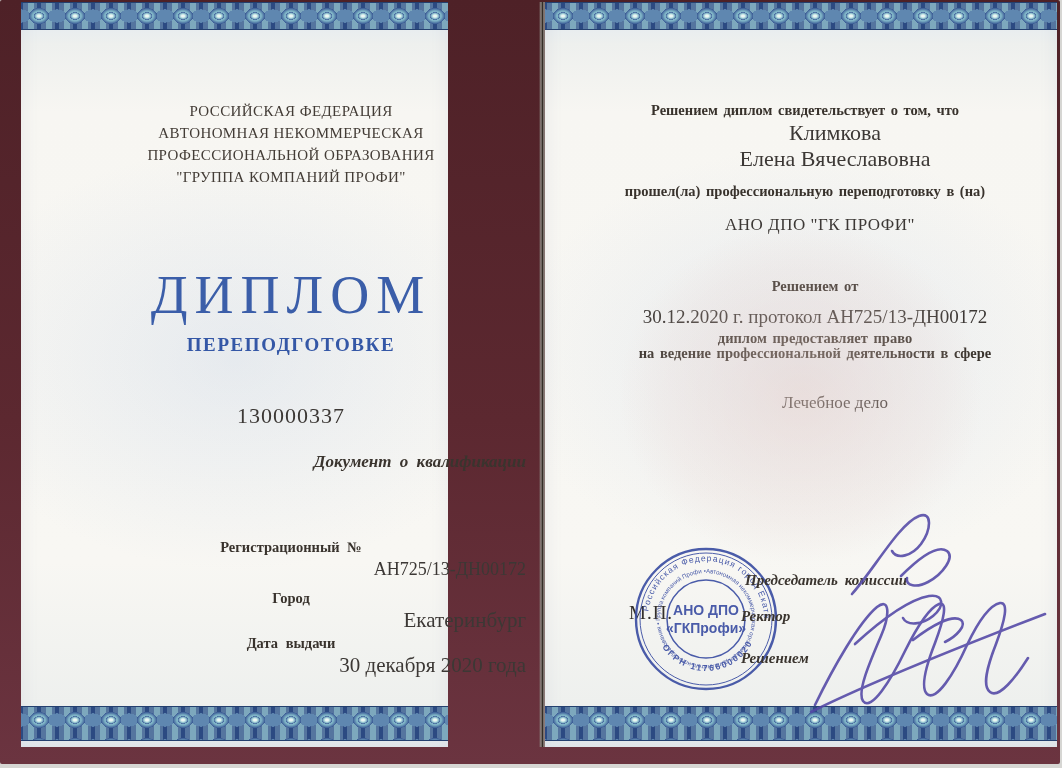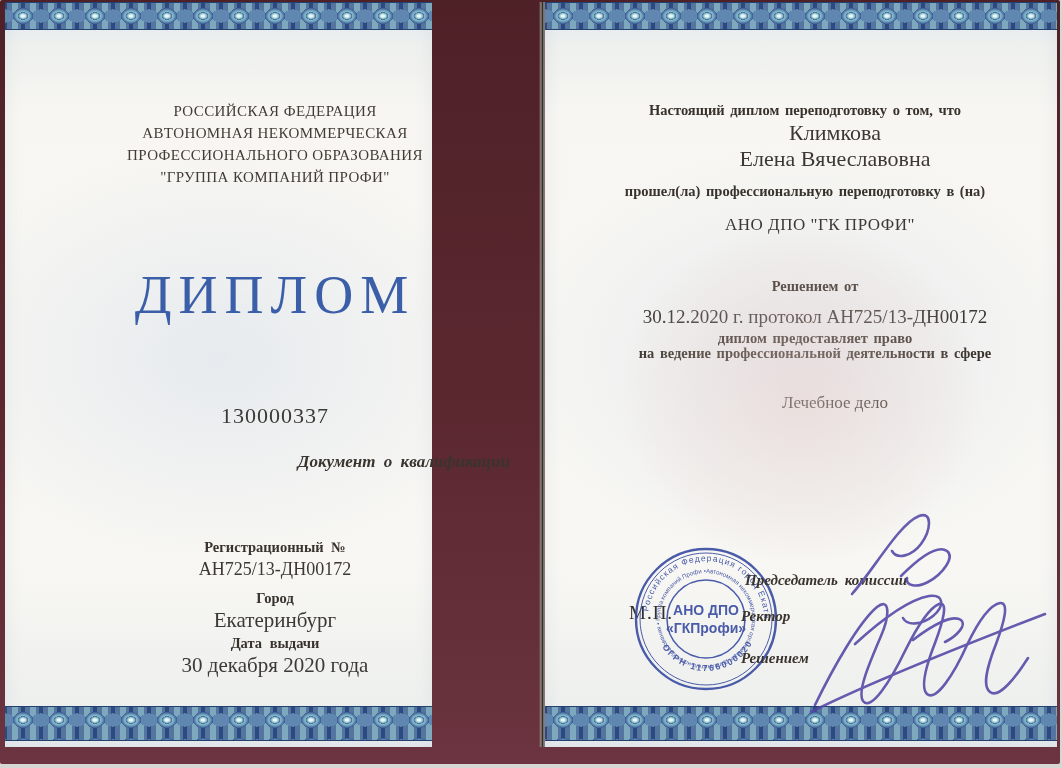--- a/index.html
+++ b/index.html
@@ -2,21 +2,21 @@
 <html><head>
 <meta charset="utf-8">
 <style>
   html,body{margin:0;padding:0;background:#b9b9b7;font-family:"Liberation Serif","DejaVu Serif",serif;}
   #scan{position:relative;width:1062px;height:768px;background:#d6d6d3;overflow:hidden;margin:0 auto;}
   #cover{position:absolute;left:0;top:0;right:2px;bottom:4px;background:linear-gradient(180deg,#4e2127 0%,#5c2830 55%,#6b3440 100%);border-radius:2px;}
   .page{position:absolute;top:2px;height:745px;background:
     radial-gradient(ellipse 430px 310px at 50% 48%, rgba(186,203,228,0.28), rgba(0,0,0,0) 68%),
     linear-gradient(180deg,#dde7f1 0px,#eef0ee 42px,#f7f6f2 110px,#f8f7f3 560px,#eef0ee 700px,#e6ebee 745px);
     box-shadow:inset 0 0 18px rgba(120,140,170,0.12);}
-  #page-left{left:5px;width:427px;}
+  #page-left{left:21px;width:427px;}
   #page-right{left:545px;width:512px;}
   #page-right::after{content:"";position:absolute;left:15%;top:30%;width:70%;height:45%;
     background:radial-gradient(ellipse at 50% 50%, rgba(233,205,198,0.45), rgba(233,205,198,0.15) 55%, rgba(0,0,0,0) 72%);pointer-events:none;}
   #spine{position:absolute;left:539px;top:2px;width:7px;height:745px;
     background:linear-gradient(90deg,rgba(90,80,70,0) 0%,#8f8a84 28%,#2d241f 52%,#9a958e 70%,rgba(90,80,70,0) 100%);}
   .ribbon{position:absolute;left:0;right:0;background-color:#33568e;
     background-image:
       radial-gradient(ellipse 8px 6px at 18px 13px, #eaf6f4 0 18%, #93c5d0 42%, #47689f 62%, rgba(0,0,0,0) 63%),
       radial-gradient(ellipse 14px 11px at 18px 13px, #7fb4c7 0 45%, #3a5a94 72%, rgba(0,0,0,0) 73%),
       radial-gradient(ellipse 18px 13px at 0px 13px, #5f87b0 0 50%, rgba(0,0,0,0) 51%),
@@ -26,21 +26,21 @@
   .ribbon-top{top:0;height:26px;}
   .ribbon-bottom{bottom:6px;height:33px;}
   .tx{position:absolute;color:#35302b;}
   .center{text-align:center;}
   .orgline{font-size:15px;line-height:22px;letter-spacing:0.4px;color:#433c36;}
   .title{font-size:54px;letter-spacing:7px;color:#3b5ea9;font-weight:400;margin-top:16px;}
   .subtitle{font-size:19px;font-weight:700;letter-spacing:1.6px;color:#3457a6;word-spacing:3px;}
   .serial{font-size:22px;letter-spacing:1px;color:#3c3835;}
   .qual{font-size:17px;font-weight:700;font-style:italic;word-spacing:4px;color:#3a342e;text-align:right;}
   .lbl{font-size:14.5px;font-weight:700;word-spacing:4px;color:#38322c;}
-  .val{font-size:18px;color:#3c3835;}
+  .val{font-size:18px;color:#3c3835;text-align:right;}
   .stmt{font-size:14.5px;font-weight:700;word-spacing:2px;color:#38322c;}
   .person{font-size:22px;color:#3c3835;}
   .org{font-size:17px;letter-spacing:0.5px;color:#3c3835;}
   .decval{font-size:19px;color:#3c3835;}
   .field{font-size:17px;color:#3c3835;}
   .role{font-size:15px;font-weight:700;font-style:italic;word-spacing:3px;color:#3a342e;}
   .mp{font-size:19px;color:#332f2b;letter-spacing:1px;}
   svg text{font-family:"Liberation Sans","DejaVu Sans",sans-serif;}
 </style>
 </head>
@@ -49,44 +49,45 @@
 <div id="scan">
   <div id="cover"></div>
 
   <div class="page" id="page-left">
     <div class="ribbon ribbon-top"></div>
     <div class="ribbon ribbon-bottom"></div>
 
     <div class="tx center" style="left:55px;top:98px;width:430px;">
       <div class="orgline">РОССИЙСКАЯ ФЕДЕРАЦИЯ</div>
       <div class="orgline">АВТОНОМНАЯ НЕКОММЕРЧЕСКАЯ</div>
-      <div class="orgline">ПРОФЕССИОНАЛЬНОГО ОБРАЗОВАНИЯ</div>
+      <div class="orgline">ПРОФЕССИОНАЛЬНОЙ ОБРАЗОВАНИЯ</div>
       <div class="orgline">"ГРУППА КОМПАНИЙ ПРОФИ"</div>
     </div>
 
     <div class="tx center title" style="left:35px;top:246px;width:470px;">ДИПЛОМ</div>
+    <div class="tx center subtitle" style="left:35px;top:332px;width:470px;">ПЕРЕПОДГОТОВКЕ</div>
     <div class="tx center serial" style="left:35px;top:357px;width:470px;margin-top:44px;">130000337</div>
 
     <div class="tx center qual" style="left:35px;top:450px;width:470px;">Документ о квалификации</div>
 
     <div class="tx center lbl" style="left:35px;top:537px;width:470px;">Регистрационный №</div>
     <div class="tx center val" style="left:35px;top:557px;width:470px;">АН725/13-ДН00172</div>
     <div class="tx center lbl" style="left:35px;top:588px;width:470px;">Город</div>
     <div class="tx center val" style="left:35px;top:606px;width:470px;font-size:21px;">Екатеринбург</div>
     <div class="tx center lbl" style="left:35px;top:633px;width:470px;">Дата выдачи</div>
     <div class="tx center val" style="left:35px;top:651px;width:470px;font-size:21px;">30 декабря 2020 года</div>
   </div>
 
   <div id="spine"></div>
 
   <div class="page" id="page-right">
     <div class="ribbon ribbon-top"></div>
     <div class="ribbon ribbon-bottom"></div>
 
-    <div class="tx center stmt" style="left:25px;top:100px;width:470px;">Настоящий диплом переподготовку о том, что</div>
+    <div class="tx center stmt" style="left:25px;top:100px;width:470px;">Решением диплом свидетельствует о том, что</div>
     <div class="tx center person" style="left:55px;top:118px;width:470px;">Климкова</div>
     <div class="tx center person" style="left:55px;top:144px;width:470px;">Елена Вячеславовна</div>
     <div class="tx center stmt" style="left:25px;top:181px;width:470px;">прошел(ла) профессиональную переподготовку в (на)</div>
     <div class="tx center org" style="left:40px;top:213px;width:470px;">АНО ДПО "ГК ПРОФИ"</div>
 
     <div class="tx center stmt" style="left:35px;top:276px;width:470px;">Решением от</div>
     <div class="tx center decval" style="left:35px;top:304px;width:470px;">30.12.2020 г. протокол АН725/13-ДН00172</div>
     <div class="tx center stmt" style="left:35px;top:328px;width:470px;">диплом предоставляет право</div>
     <div class="tx center stmt" style="left:35px;top:343px;width:470px;">на ведение профессиональной деятельности в сфере</div>
     <div class="tx center field" style="left:55px;top:391px;width:470px;">Лечебное дело</div>

